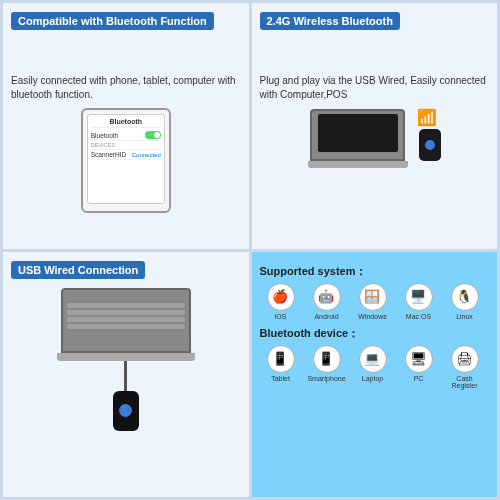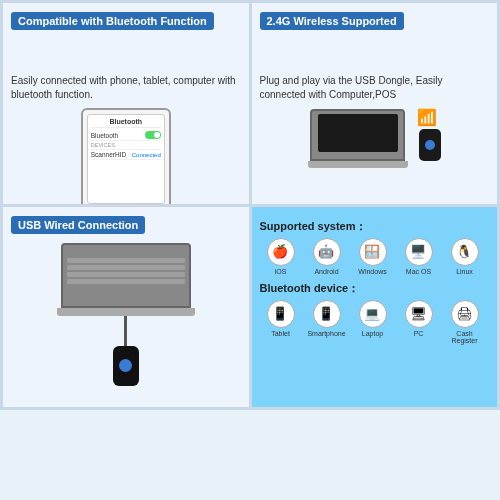--- a/index.html
+++ b/index.html
@@ -9,21 +9,21 @@
       overflow: hidden;
       font-family: Arial, sans-serif;
       background: #e8f0f8;
     }
 
     .main-grid {
       display: grid;
       grid-template-columns: 1fr 1fr;
       grid-template-rows: 1fr 1fr;
       width: 500px;
-      height: 410px;
+      height: 500px;
       gap: 3px;
       background: #c8d8e8;
       padding: 3px;
     }
 
     .cell {
       background: #eef4fb;
       padding: 8px;
       position: relative;
       overflow: hidden;
@@ -287,22 +287,22 @@
           <div class="bt-row">
             <span>ScannerHID</span>
             <span class="connected-text">Connected</span>
           </div>
         </div>
       </div>
     </div>
   </div>
 
   <div class="cell cell-wireless">
-    <div class="cell-title">2.4G Wireless Supported</div>
-    <div class="cell-desc">Plug and play via the USB Dongle, Easily connected with Computer,POS</div>
+    <div class="cell-title">2.4G Wireless Bluetooth</div>
+    <div class="cell-desc">Plug and play via the USB Wired, Easily connected with Computer,POS</div>
     
     <div style="display:flex; align-items:flex-end; justify-content:center; margin-top:6px; position:relative;">
 
       <div style="display:flex; flex-direction:column; align-items:center;">
         <div class="laptop-body" style="width:95px;height:52px;">
           <div class="laptop-screen-inner" style="width:80px;height:38px;background:#1a1a1a;margin:3px auto 0;border-radius:2px;"></div>
         </div>
         <div class="laptop-base" style="width:100px;"></div>
       </div>
 

